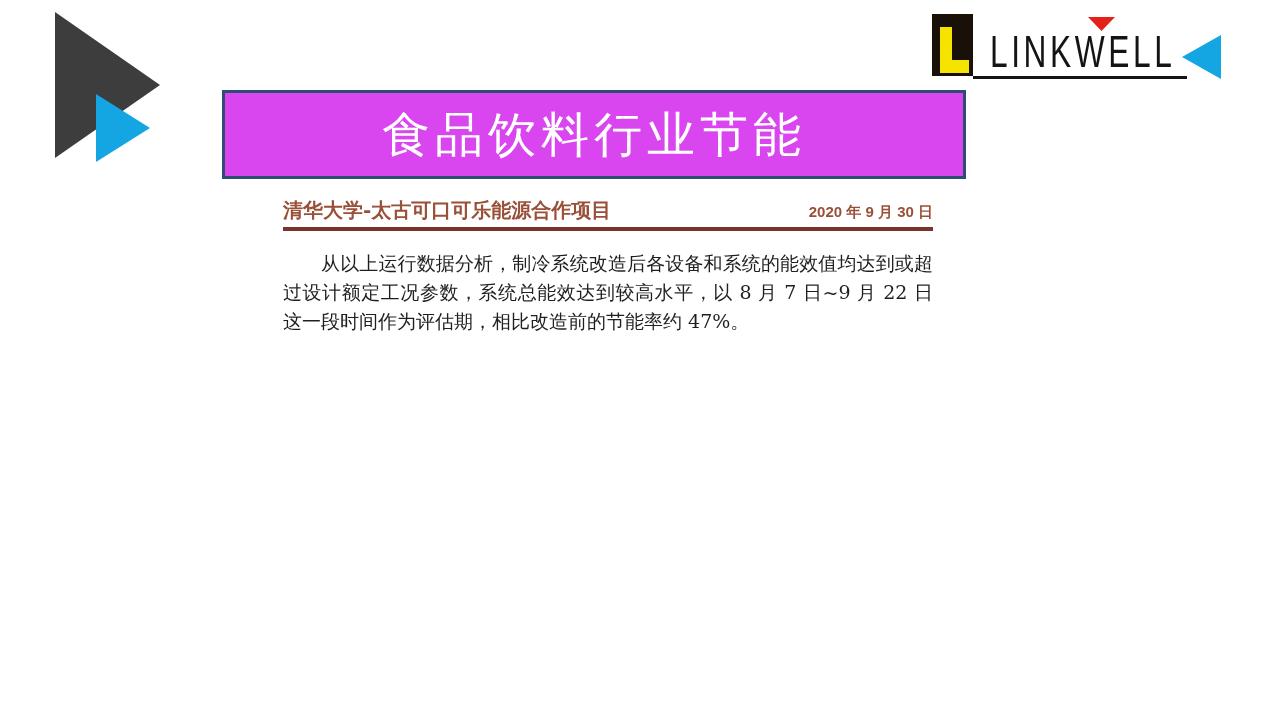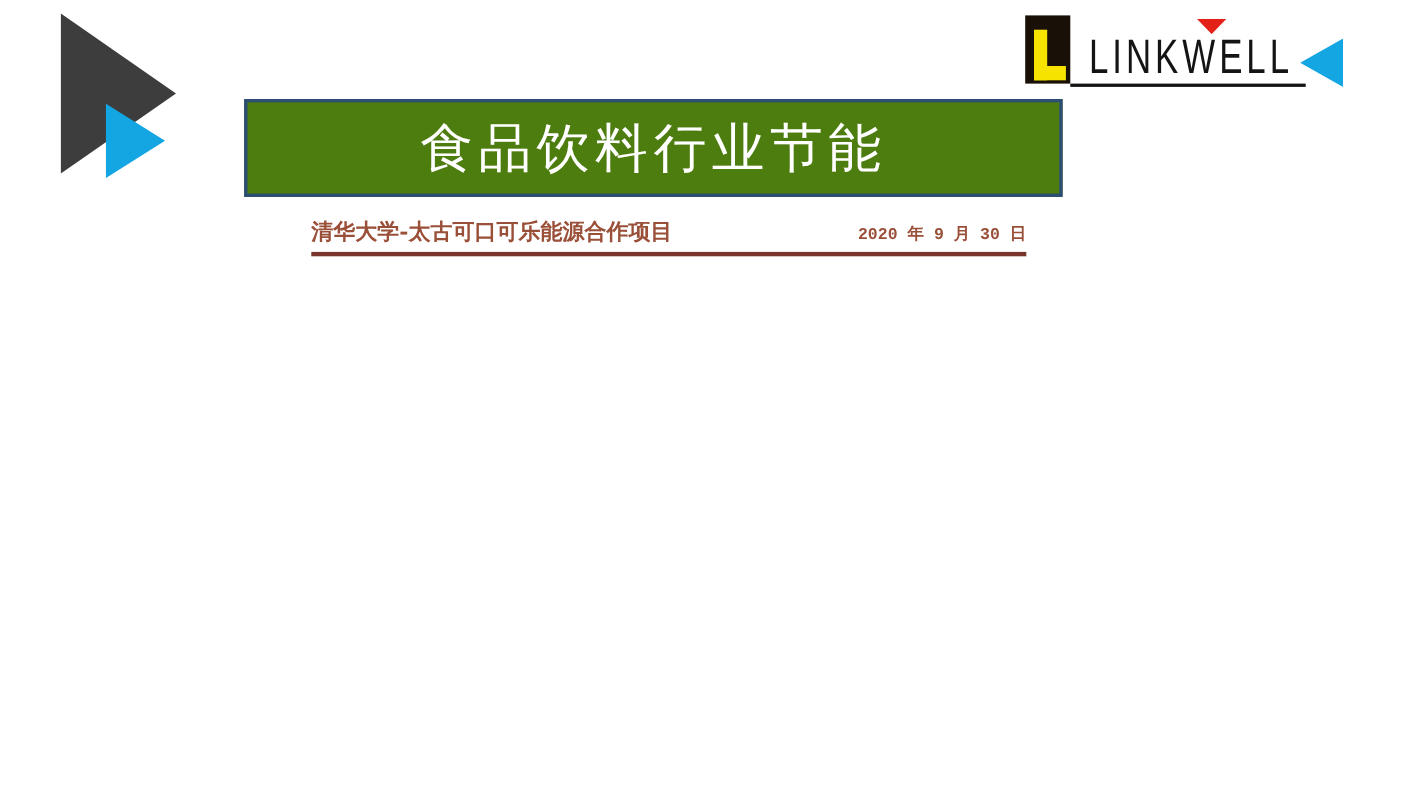--- a/index.html
+++ b/index.html
@@ -44,42 +44,42 @@
     background: #e32119; clip-path: polygon(0 0, 100% 0, 50% 100%);
   }
   .logo-blue-tri {
     position: absolute; left: 252px; top: 23px; width: 39px; height: 44px;
     background: #14a5e3; clip-path: polygon(100% 0, 100% 100%, 0 50%);
   }
 
   
   .banner {
     position: absolute; left: 222px; top: 90px; width: 744px; height: 89px;
-    background: #4d7c0f; border: 3px solid #2c4d74;
+    background: #d946ef; border: 3px solid #2c4d74;
     display: flex; align-items: center; justify-content: center;
   }
   .banner-title {
     color: #ffffff; font-size: 48px; letter-spacing: 5px;
     font-family: "DejaVu Serif", "Liberation Serif", serif;
     white-space: nowrap;
   }
 
   
   .doc { position: absolute; left: 283px; top: 200px; width: 650px; }
   .doc-header {
     display: flex; justify-content: space-between; align-items: baseline;
     padding-bottom: 5px; border-bottom: 4px solid #76342a;
   }
   .doc-title {
     color: #9a4f38; font-weight: bold; font-size: 20px; line-height: 20px;
     font-family: "DejaVu Serif", "Liberation Serif", serif;
   }
   .doc-date {
     color: #9a4f38; font-weight: bold; font-size: 15px; line-height: 20px;
-    font-family: Liberation Mono, monospace;
+    font-family: Liberation Sans, sans-serif;
     white-space: nowrap;
   }
   .doc-body {
     margin-top: 18px; color: #1f1f1f;
     font-size: 19px; line-height: 29px; text-align: justify;
     font-family: "DejaVu Serif", "Liberation Serif", serif;
   }
   .doc-body p { text-indent: 2em; margin-bottom: 16px; }
   .para-note { font-style: italic; }
 </style>
@@ -104,16 +104,17 @@
   <div class="banner">
     <div class="banner-title">食品饮料行业节能</div>
   </div>
 
   <div class="doc">
     <div class="doc-header">
       <span class="doc-title">清华大学-太古可口可乐能源合作项目</span>
       <span class="doc-date">2020 年 9 月 30 日</span>
     </div>
     <div class="doc-body">
+      <p>从以上运行数据分析，制冷系统改造后各设备和系统的能效值均达到或超过设计额定工况参数，系统总能效达到较高水平，以 8 月 7 日~9 月 22 日这一段时间作为评估期，相比改造前的节能率约 47%。</p>
     </div>
   </div>
 
 </div>
 
 </body></html>

